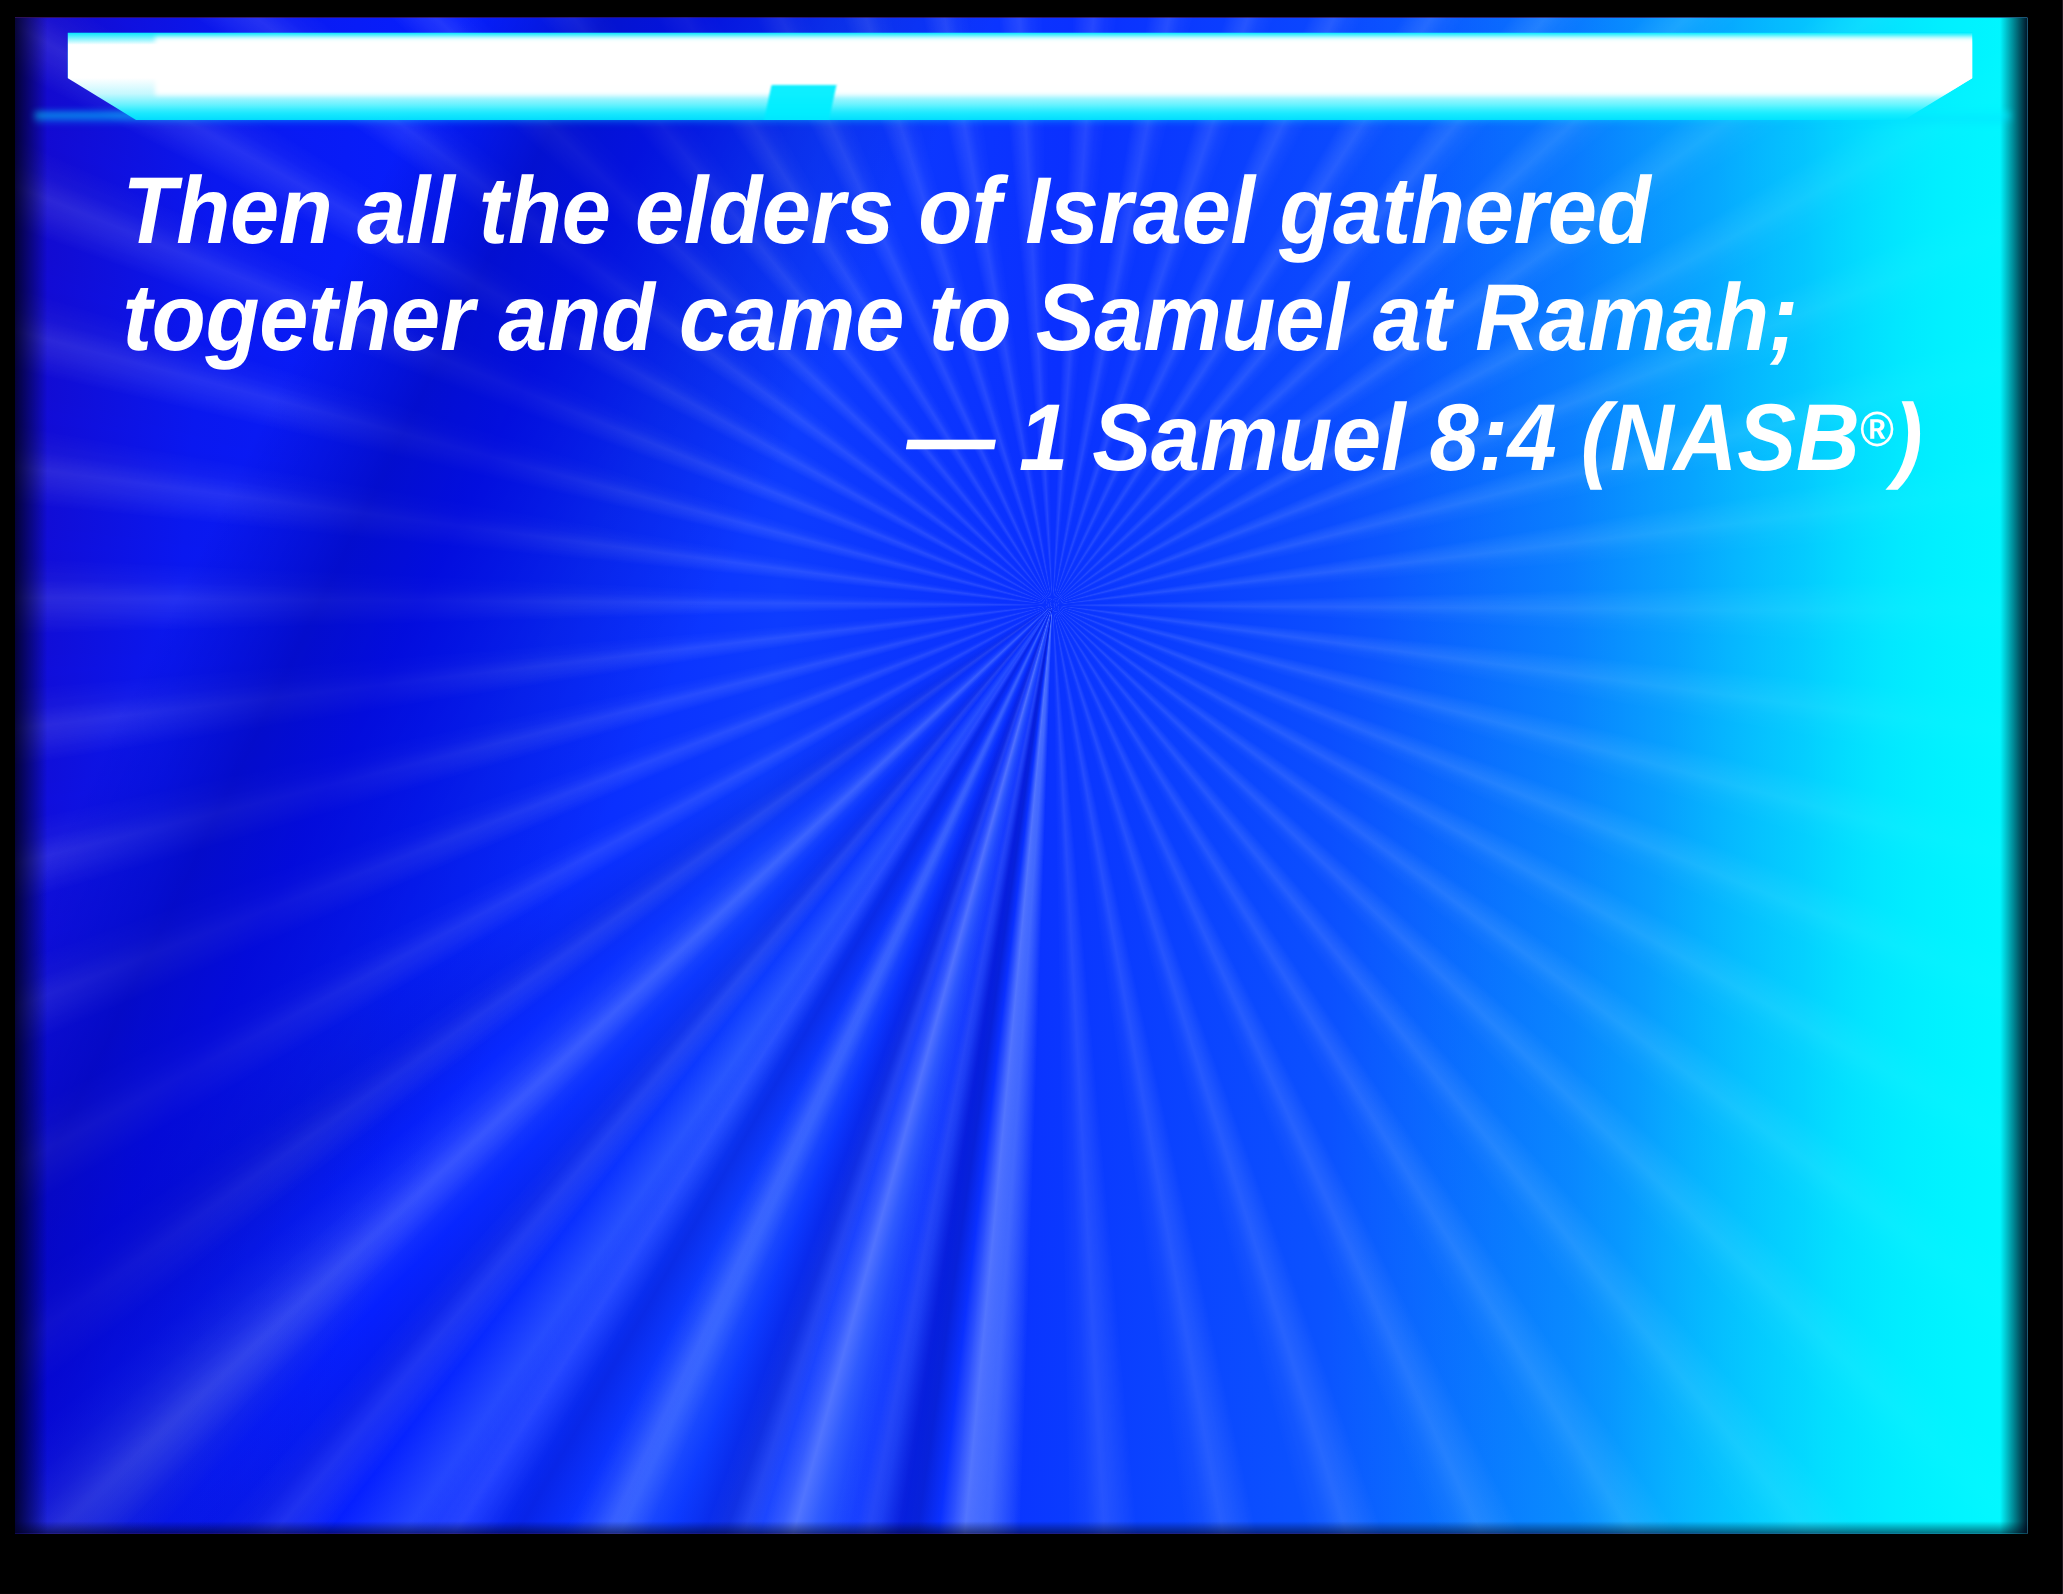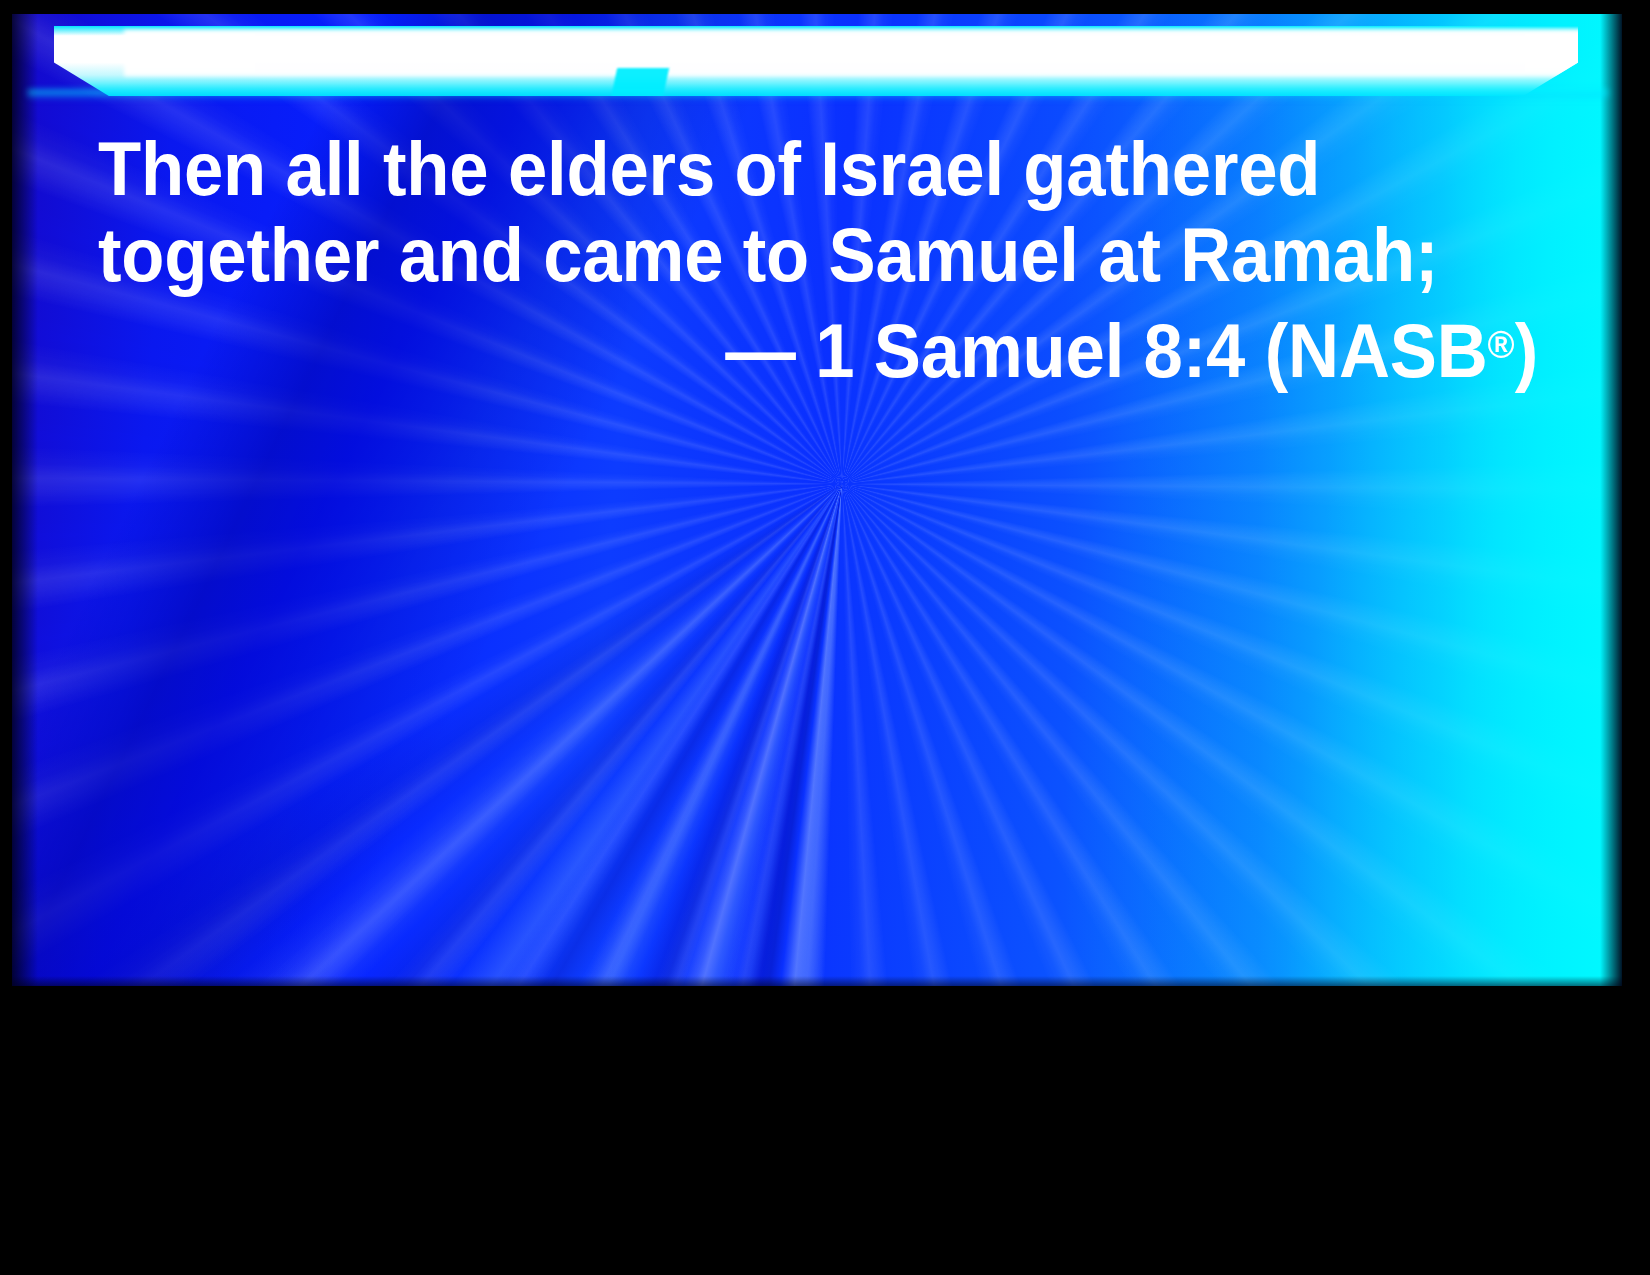--- a/index.html
+++ b/index.html
@@ -26,23 +26,24 @@
     height: 1275px;
     background: #000000;
   }
 
   
   .slide-canvas {
     position: absolute;
     left: 12px;
     top: 14px;
     width: 1610px;
-    height: 972px;
+    height: 1213px;
     overflow: hidden;
     background: #701a75;
+    font-style: italic;
   }
 
   
   .bg-base {
     position: absolute;
     inset: 0;
     background:
       linear-gradient(
         95deg,
         #1507c8 0%,

